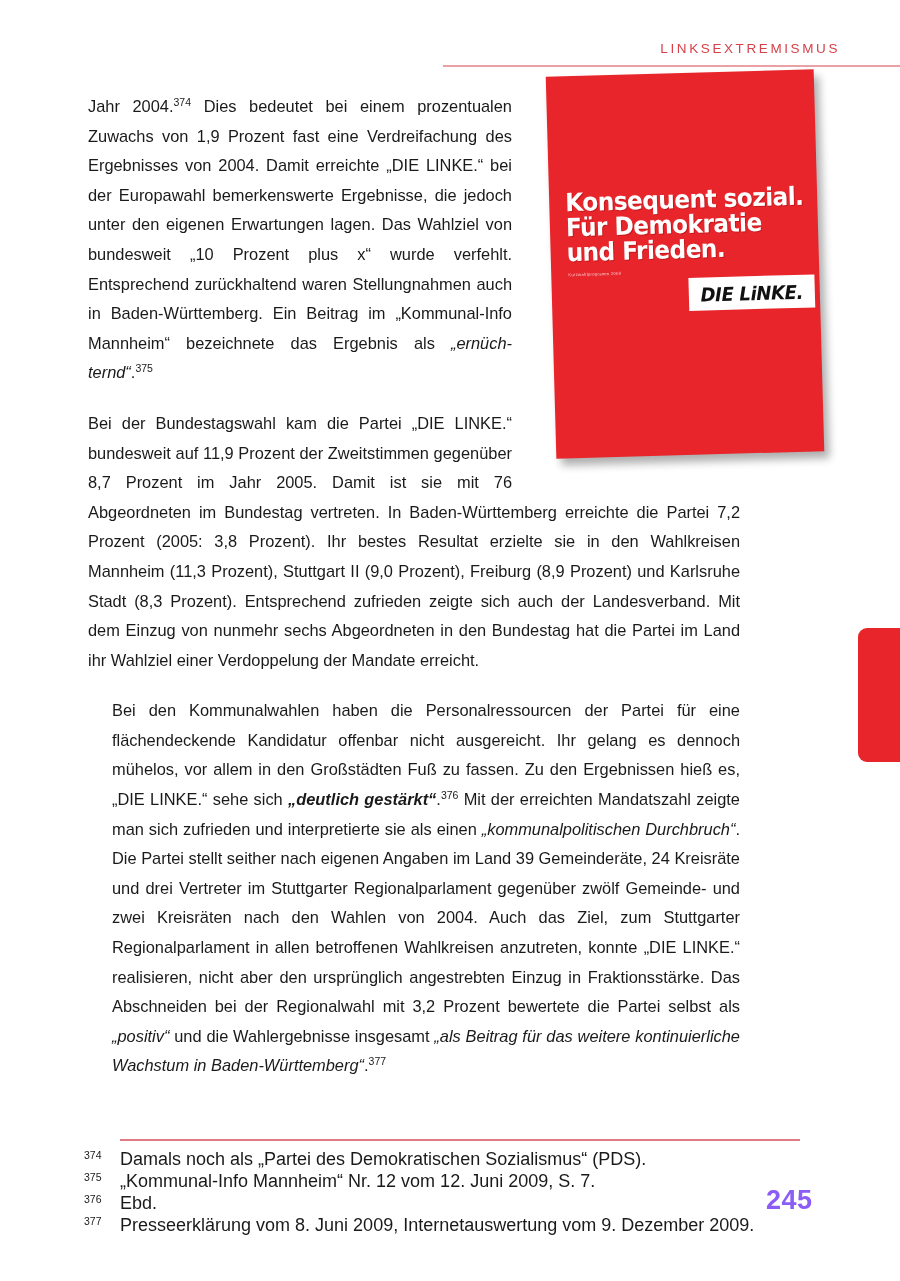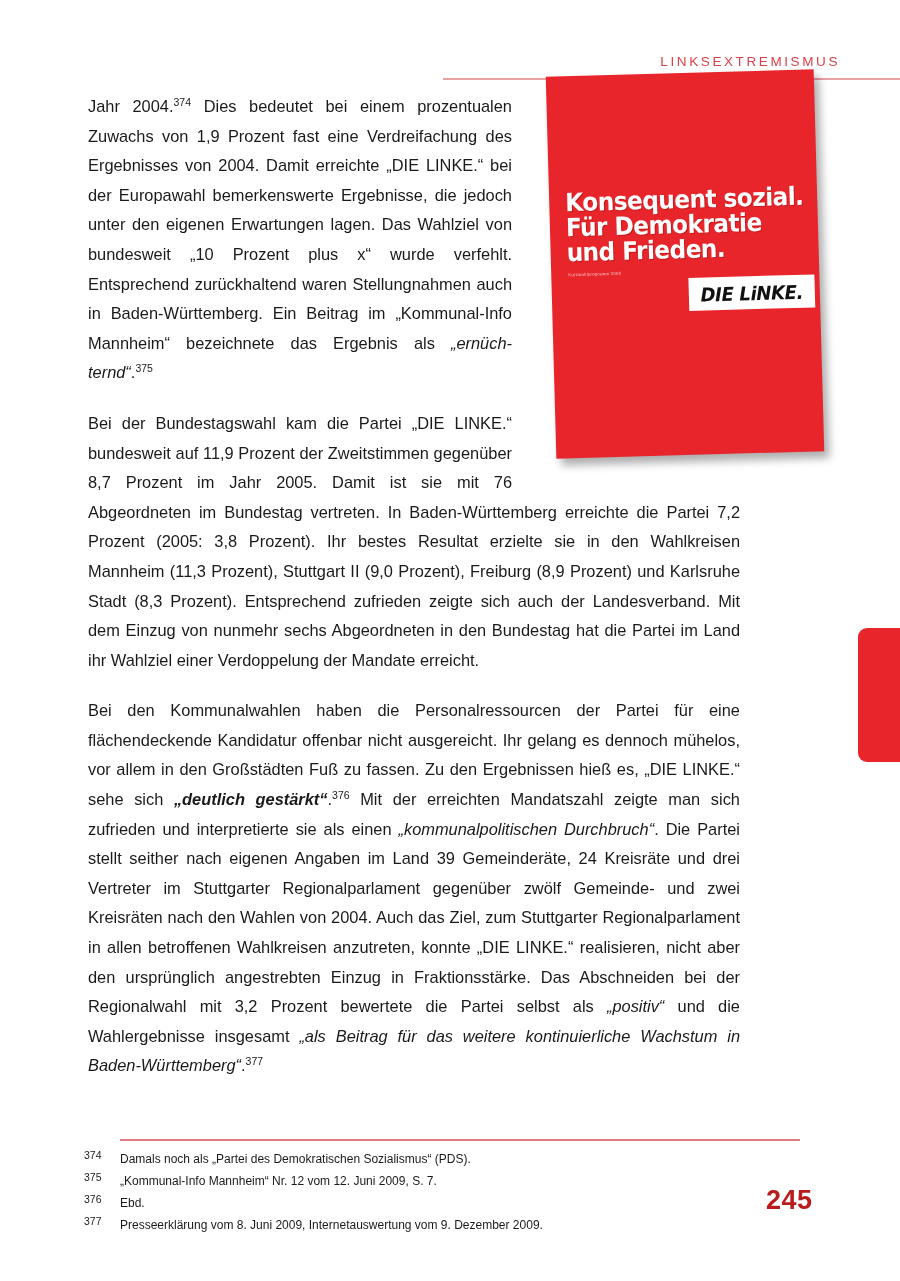--- a/index.html
+++ b/index.html
@@ -15,21 +15,21 @@
     width: 900px;
     height: 1281px;
     background: #ffffff;
     overflow: hidden;
   }
 
   
   .header-zone {
     position: absolute;
     left: 0;
-    top: 54px;
+    top: 41px;
     width: 900px;
     height: 30px;
   }
   .header-title {
     position: absolute;
     right: 60px;
     top: 0;
     font-size: 13.5px;
     letter-spacing: 2.6px;
     color: #d8414a;
@@ -141,21 +141,21 @@
   }
   p.bodytext {
     margin: 0 0 21px 0;
     font-size: 16.4px;
     line-height: 29.6px;
     color: #1a1a1a;
     text-align: justify;
     text-justify: inter-word;
     hyphens: manual;
   }
-  p.bodytext:last-child { margin-bottom: 0; }
+  p.bodytext:last-child { margin-bottom: 0; margin-left: 24px; }
   .b { font-weight: normal; }
   .i { font-style: italic; }
   .bi { font-weight: bold; font-style: italic; }
   sup.fn {
     font-size: 10.5px;
     vertical-align: super;
     line-height: 0;
   }
 
   
@@ -183,33 +183,33 @@
     left: 0;
     top: 0;
     width: 30px;
     font-size: 10.5px;
     color: #1a1a1a;
     text-align: left;
   }
   .fn-text {
     display: block;
     margin-left: 36px;
-    font-size: 12px;
+    font-size: 18px;
     line-height: 21px;
     color: #1a1a1a;
   }
 
   
   .page-number {
     position: absolute;
     left: 766px;
     top: 1185px;
     font-size: 27px;
     font-weight: bold;
-    color: #b91c1c;
+    color: #8b5cf6;
     letter-spacing: 0.5px;
   }
 </style>
 </head>
 <body>
 
 <div class="page">
 
   <div class="header-zone">
     <div class="header-title">LINKSEXTREMISMUS</div>

